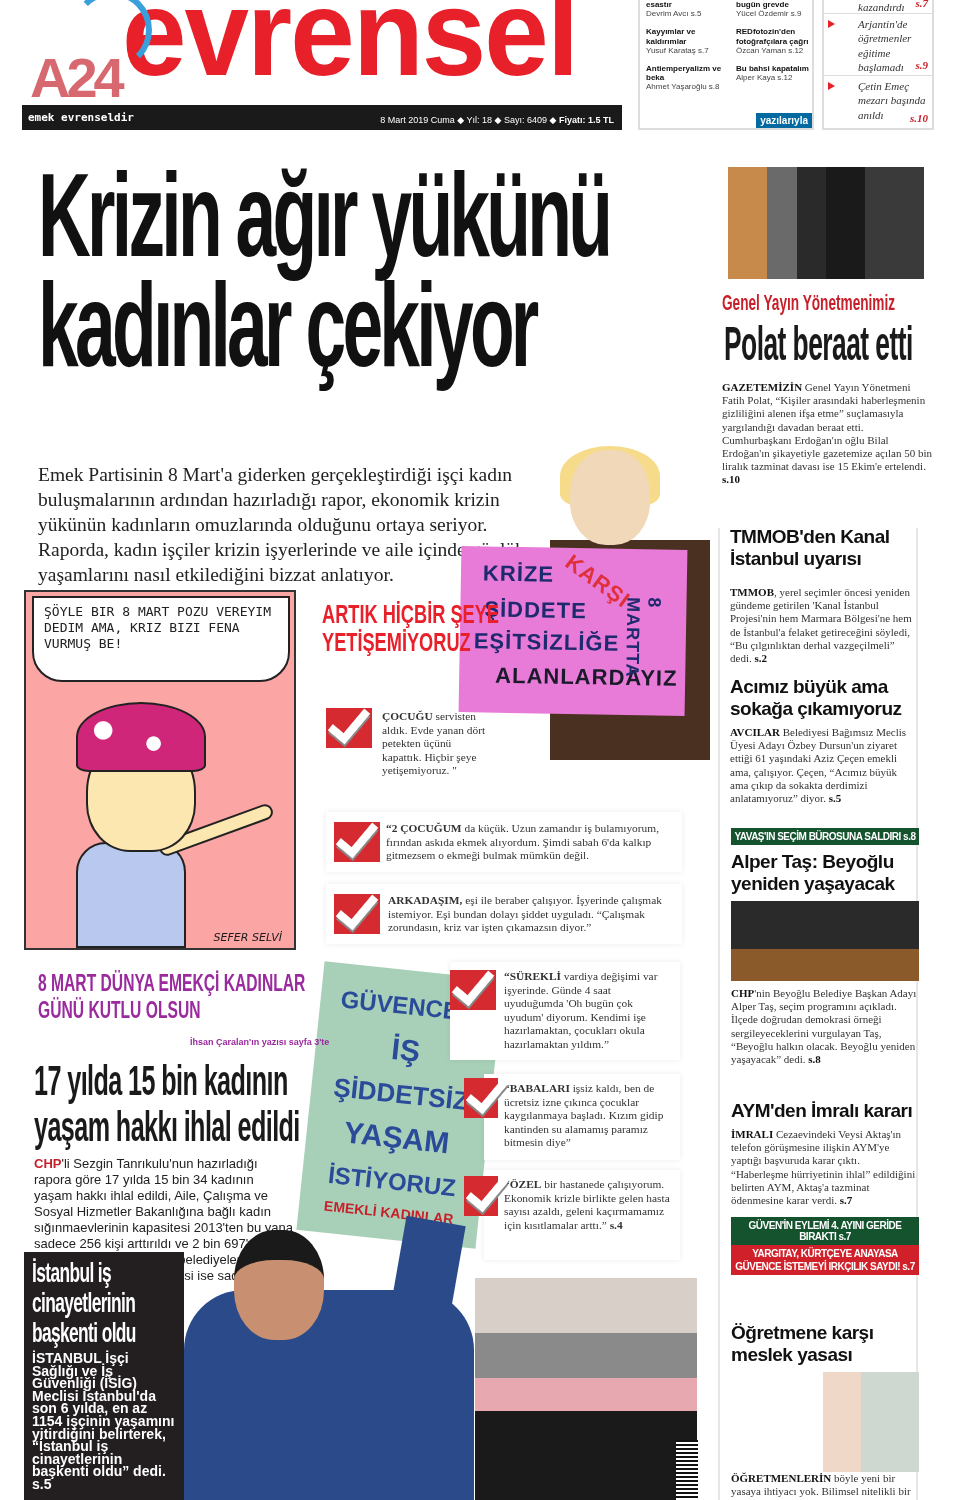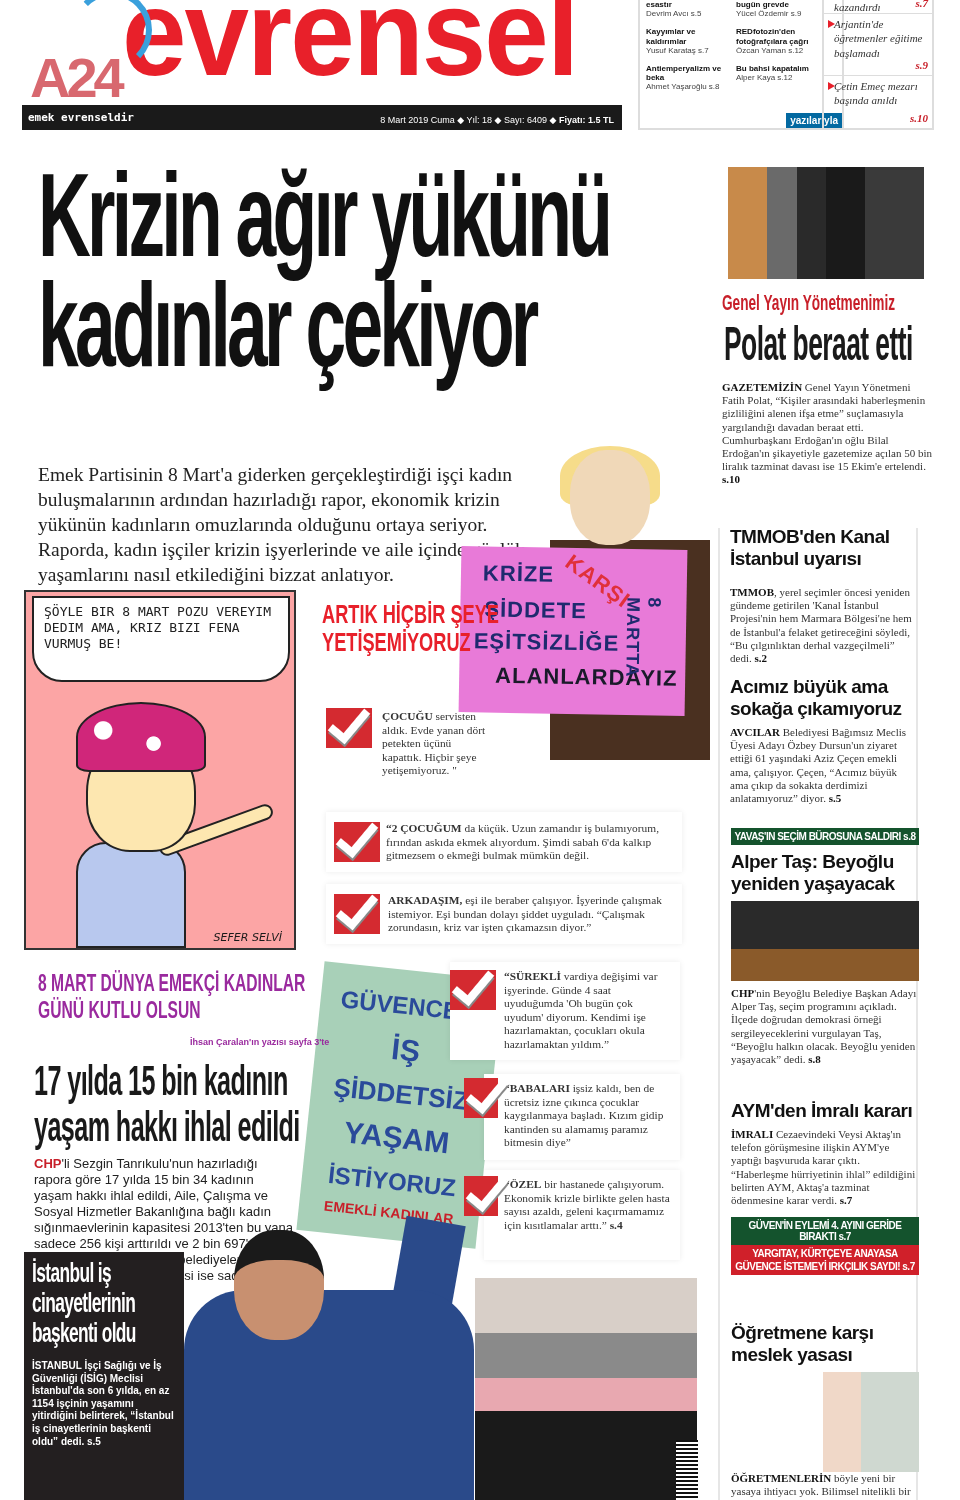--- a/index.html
+++ b/index.html
@@ -9,27 +9,27 @@
 #masthead{left:22px;top:0;width:600px;height:130px}
 #mh-bar{left:0;top:105px;width:600px;height:25px;background:#1a1a1a}
 #mh-logo{left:100px;top:-28px;font-family:"Liberation Sans",sans-serif;font-weight:bold;font-size:122px;color:#e8202a;letter-spacing:-2px;transform:scaleX(0.95);transform-origin:left;line-height:1}
 #mh-slogan{left:4px;top:111px;color:#fff;font-family:"DejaVu Sans Mono",monospace;font-size:11px;font-weight:bold;background:#1a1a1a;padding:0 2px}
 #mh-meta{right:8px;top:115px;color:#fff;font-family:"Liberation Sans",sans-serif;font-size:9px}
 #mh-meta b{font-weight:bold}
 #wm{left:0;top:20px;width:140px;height:90px}
 #wm .globe{left:50px;top:-30px;width:80px;height:80px;border:6px solid #3aa0dc;border-radius:50%;border-left-color:transparent;border-bottom-color:transparent}
 #wm .a24{left:8px;top:25px;font-family:"Liberation Sans",sans-serif;font-weight:bold;font-size:56px;color:rgba(200,40,50,.7);letter-spacing:-4px}
 
-#writers{left:638px;top:0;width:206px;height:130px;border:2px solid #ddd;border-top:none;padding:8px 6px}
+#writers{left:638px;top:0;width:176px;height:130px;border:2px solid #ddd;border-top:none;padding:8px 6px}
 .wcol{position:absolute;top:0;width:80px;font-family:"Liberation Sans",sans-serif;font-size:8px;line-height:1.15}
 .wcol .t{font-weight:bold;color:#111}
 .wcol .a{color:#444;margin-bottom:9px}
 #yazi-tag{right:0;bottom:0;background:#0369a1;color:#fff;font-family:"Liberation Sans",sans-serif;font-weight:bold;font-size:10px;padding:2px 4px}
 #teasers{left:822px;top:0;width:112px;height:130px;border:2px solid #ddd;border-top:none}
-.teaser{position:relative;border-bottom:1px solid #ddd;font-style:italic;font-size:11px;line-height:1.3;padding:3px 4px 3px 10px;color:#333}
+.teaser{position:relative;border-bottom:1px solid #ddd;font-style:italic;font-size:11px;line-height:1.3;padding:3px 4px 3px 34px;color:#333}
 .teaser .arrow{position:absolute;left:4px;top:6px;width:0;height:0;border-left:7px solid #e8202a;border-top:4px solid transparent;border-bottom:4px solid transparent}
 .teaser .pg{position:absolute;right:4px;bottom:3px;color:#c8202a;font-weight:bold}
 
 #headline{left:38px;top:160px;width:660px;font-family:"Liberation Sans",sans-serif;font-weight:bold;font-size:118px;line-height:110px;letter-spacing:-6px;transform:scaleX(0.62);transform-origin:left;width:1100px;color:#111}
 #lead{left:38px;top:462px;width:520px;font-size:19.5px;line-height:25px;color:#222}
 
 #polat-photo{left:728px;top:167px;width:196px;height:112px;background:linear-gradient(90deg,#c88a4a 0 20%,#6a6a6a 20% 35%,#2a2a2a 35% 50%,#1a1a1a 50% 70%,#3a3a3a 70% 100%)}
 #polat-kicker{left:722px;top:290px;width:210px;font-size:22px;color:#c8202a;transform:scaleX(.62);transform-origin:left;width:330px;font-family:"Liberation Sans",sans-serif;font-weight:bold}
 #polat-title{left:724px;top:316px;font-family:"Liberation Sans",sans-serif;font-weight:bold;font-size:48px;transform:scaleX(.55);transform-origin:left;width:380px;letter-spacing:-1px}
 .rtext{font-size:11px;line-height:13.2px;color:#333}
@@ -65,21 +65,21 @@
 
 #sign2{left:310px;top:970px;width:180px;height:270px;background:#a8d0b8;transform:rotate(6deg);font-family:"Liberation Sans",sans-serif;font-weight:bold;color:#2a4a9a;font-size:30px;line-height:44px;padding:14px 10px;text-align:center}
 #sign2 .foot{font-size:14px;color:#c8202a;line-height:18px}
 
 #days{left:38px;top:970px;font-family:"Liberation Sans",sans-serif;font-weight:bold;font-size:23px;line-height:27px;color:#9a2a9e;transform:scaleX(.68);transform-origin:left;width:420px}
 #days-sub{left:190px;top:1037px;font-family:"Liberation Sans",sans-serif;font-weight:bold;font-size:9px;color:#9a2a9e}
 #hak{left:34px;top:1058px;font-family:"Liberation Sans",sans-serif;font-weight:bold;font-size:42px;line-height:46px;letter-spacing:-1px;transform:scaleX(.6);transform-origin:left;width:460px}
 #hak-body{left:34px;top:1156px;width:260px;font-family:"Liberation Sans",sans-serif;font-size:13px;line-height:16px;color:#222}
 #isg{left:24px;top:1252px;width:160px;height:248px;background:#231f20;color:#fff;padding:6px 8px}
 #isg-title{font-family:"Liberation Sans",sans-serif;font-weight:bold;font-size:28px;line-height:30px;transform:scaleX(.62);transform-origin:left;width:260px;letter-spacing:-1px}
-#isg-body{font-family:"Liberation Sans",sans-serif;font-weight:bold;font-size:10px;line-height:12.6px;margin-top:12px}
+#isg-body{font-family:"Liberation Sans",sans-serif;font-weight:bold;font-size:14px;line-height:12.6px;margin-top:4px}
 #protester2{left:184px;top:1230px;width:290px;height:270px}
 #p2-body{left:0;top:60px;width:290px;height:210px;background:#2a4a8a;border-radius:60px 60px 0 0}
 #p2-head{left:50px;top:0;width:90px;height:110px;background:#c89070;border-radius:45%;border-top:30px solid #1a1a1a}
 #p2-arm{left:210px;top:-10px;width:60px;height:140px;background:#2a4a8a;transform:rotate(10deg)}
 #factory{left:475px;top:1278px;width:222px;height:222px;background:linear-gradient(180deg,#d8cfc8 0 25%,#8a8a8a 25% 45%,#e8a8b0 45% 60%,#1a1a1a 60% 100%)}
 #barcode{left:676px;top:1440px;width:22px;height:60px;background:repeating-linear-gradient(180deg,#111 0 2px,#fff 2px 4px)}
 </style>
 </head>
 <body>
 

